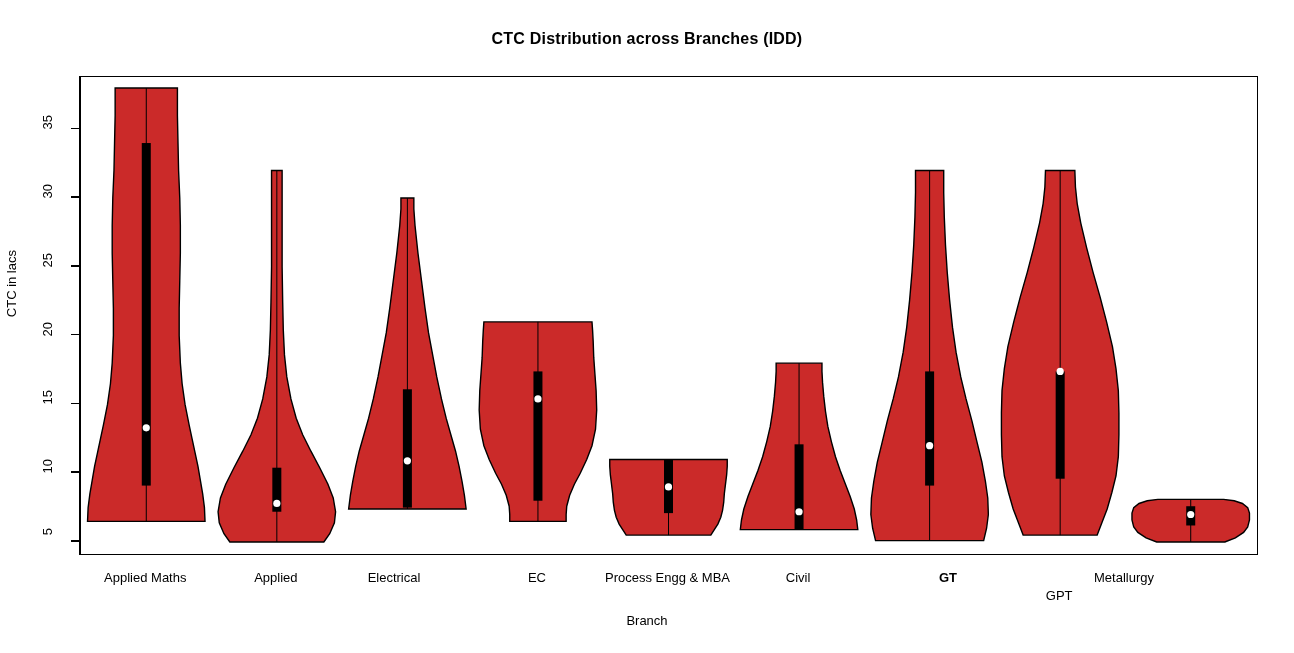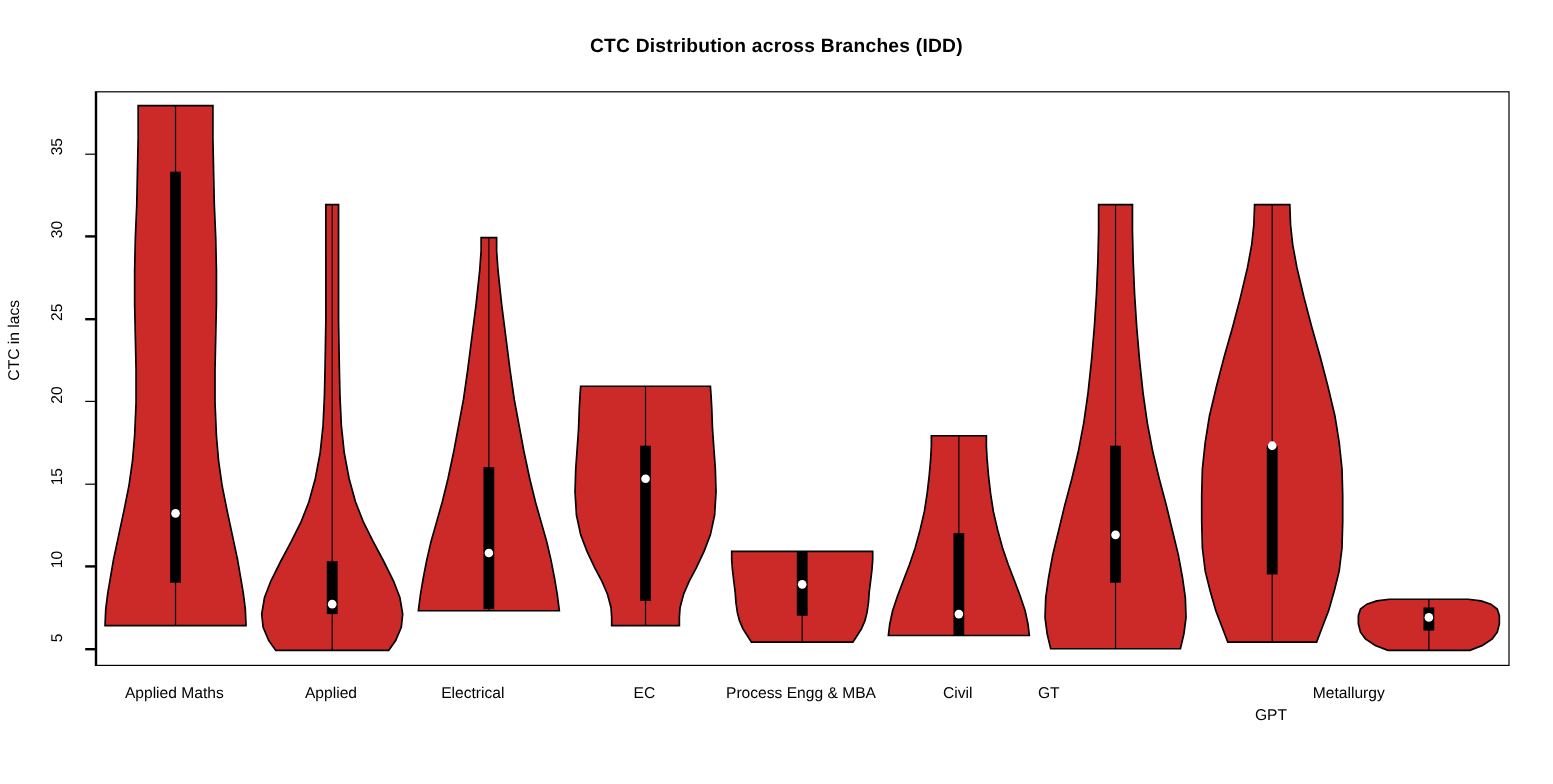--- a/index.html
+++ b/index.html
@@ -120,23 +120,24 @@
         </g>
         <g>
           <polygon points="1143.80,464.99 1154.37,460.87 1162.60,455.36 1166.71,449.86 1168.47,442.98 1168.47,436.10 1166.71,430.60 1161.42,426.47 1153.20,423.72 1142.62,422.35 1076.82,422.35 1066.25,423.72 1058.02,426.47 1052.73,430.60 1050.97,436.10 1050.97,442.98 1052.73,449.86 1056.85,455.36 1065.07,460.87 1075.65,464.99" fill="#CB2A29" stroke="#000000" stroke-width="1.4" stroke-linejoin="miter"></polygon>
           <line x1="1109.7222222222222" x2="1109.7222222222222" y1="464.9942196531792" y2="422.3468208092486" stroke="#000000" stroke-width="1"></line>
           <rect x="1105.2222222222222" y="429.22543352601156" width="9" height="19.260115606936438" fill="#000000"></rect>
           <circle cx="1109.7222222222222" cy="437.4797687861272" r="3.6" fill="#FFFFFF"></circle>
         </g>
       </svg>
   </div>
 
+  <div id="x-axis-title">Branch</div>
 
 <div class="xtick-label" style="left: 145.278px;">Applied Maths</div>
     <div class="xtick-label" style="left: 275.833px;">Applied</div>
     <div class="xtick-label" style="left: 394px;">Electrical</div>
     <div class="xtick-label" style="left: 536.944px;">EC</div>
     <div class="xtick-label" style="left: 667.5px;">Process Engg &amp; MBA</div>
     <div class="xtick-label" style="left: 798.056px;">Civil</div>
-    <div class="xtick-label" style="left: 874px;">GT</div>
+    <div class="xtick-label" style="left: 948px; font-weight: bold;">GT</div>
     <div class="xtick-label" style="left: 1059.17px; margin-top: 18px;">GPT</div>
     <div class="xtick-label" style="left: 1124px;">Metallurgy</div>
   </div>
 
 </body></html>

